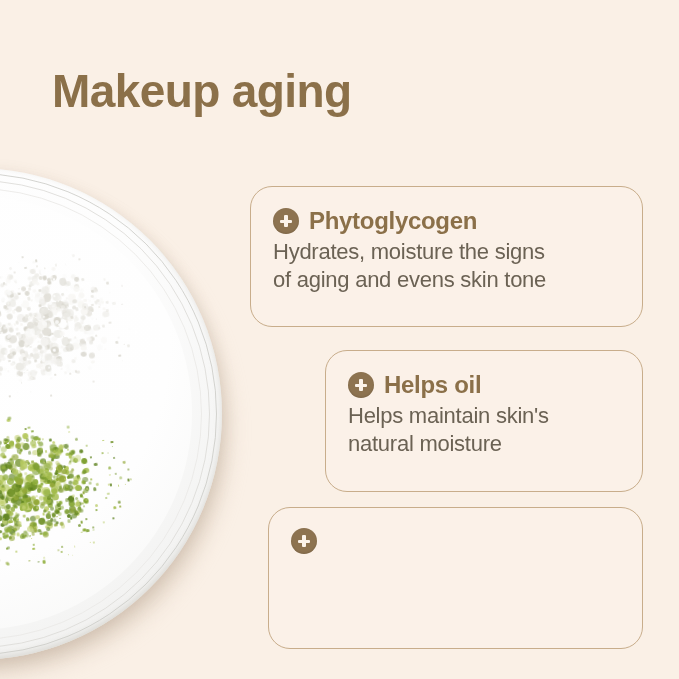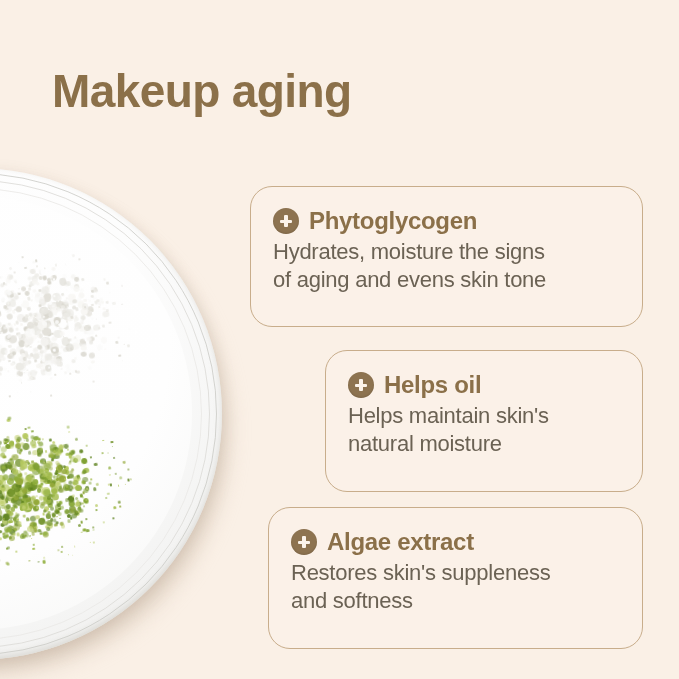--- a/index.html
+++ b/index.html
@@ -1393,19 +1393,16 @@
       <span class="plus-badge"></span>
       <span class="card-title">Helps oil</span>
     </div>
     <div class="card-desc">Helps maintain skin's
 natural moisture</div>
   </div>
 
   <div class="card" id="card-2">
     <div class="card-head">
       <span class="plus-badge"></span>
-      <span class="card-title">Algae extract</span>
     </div>
-    <div class="card-desc">Restores skin's suppleness
-and softness</div>
   </div>
 
 </div>
 
 </body></html>

